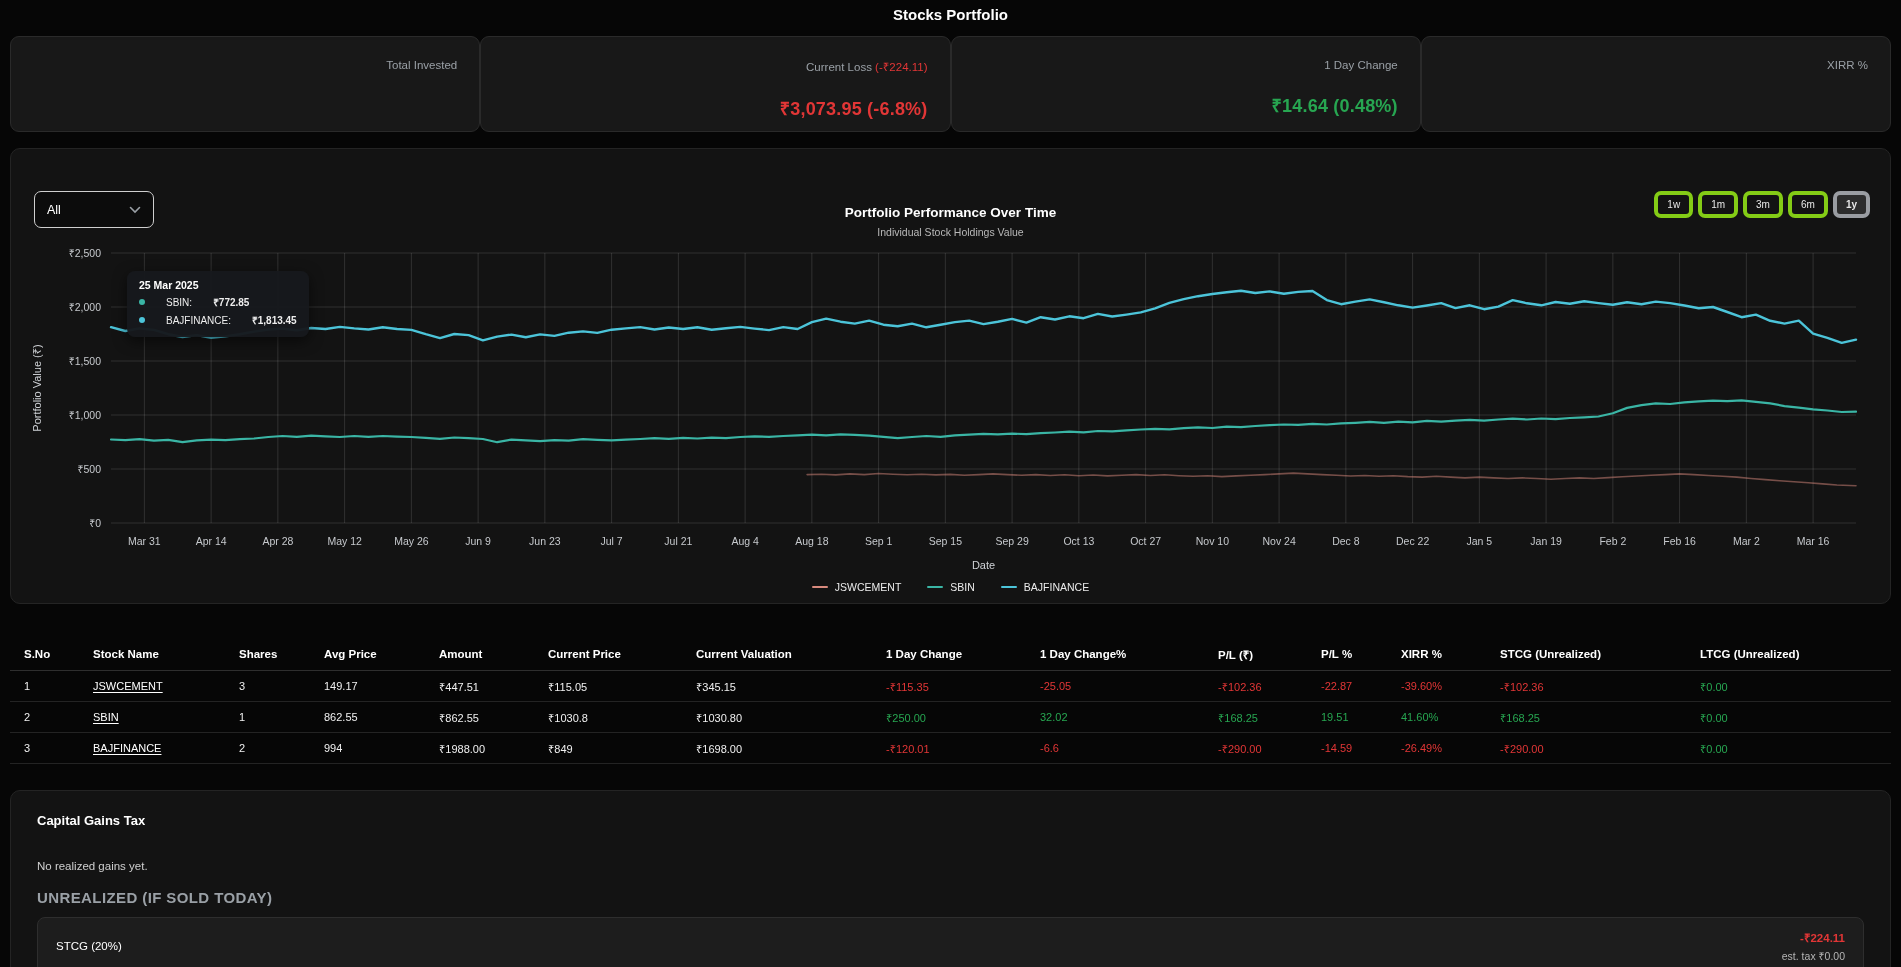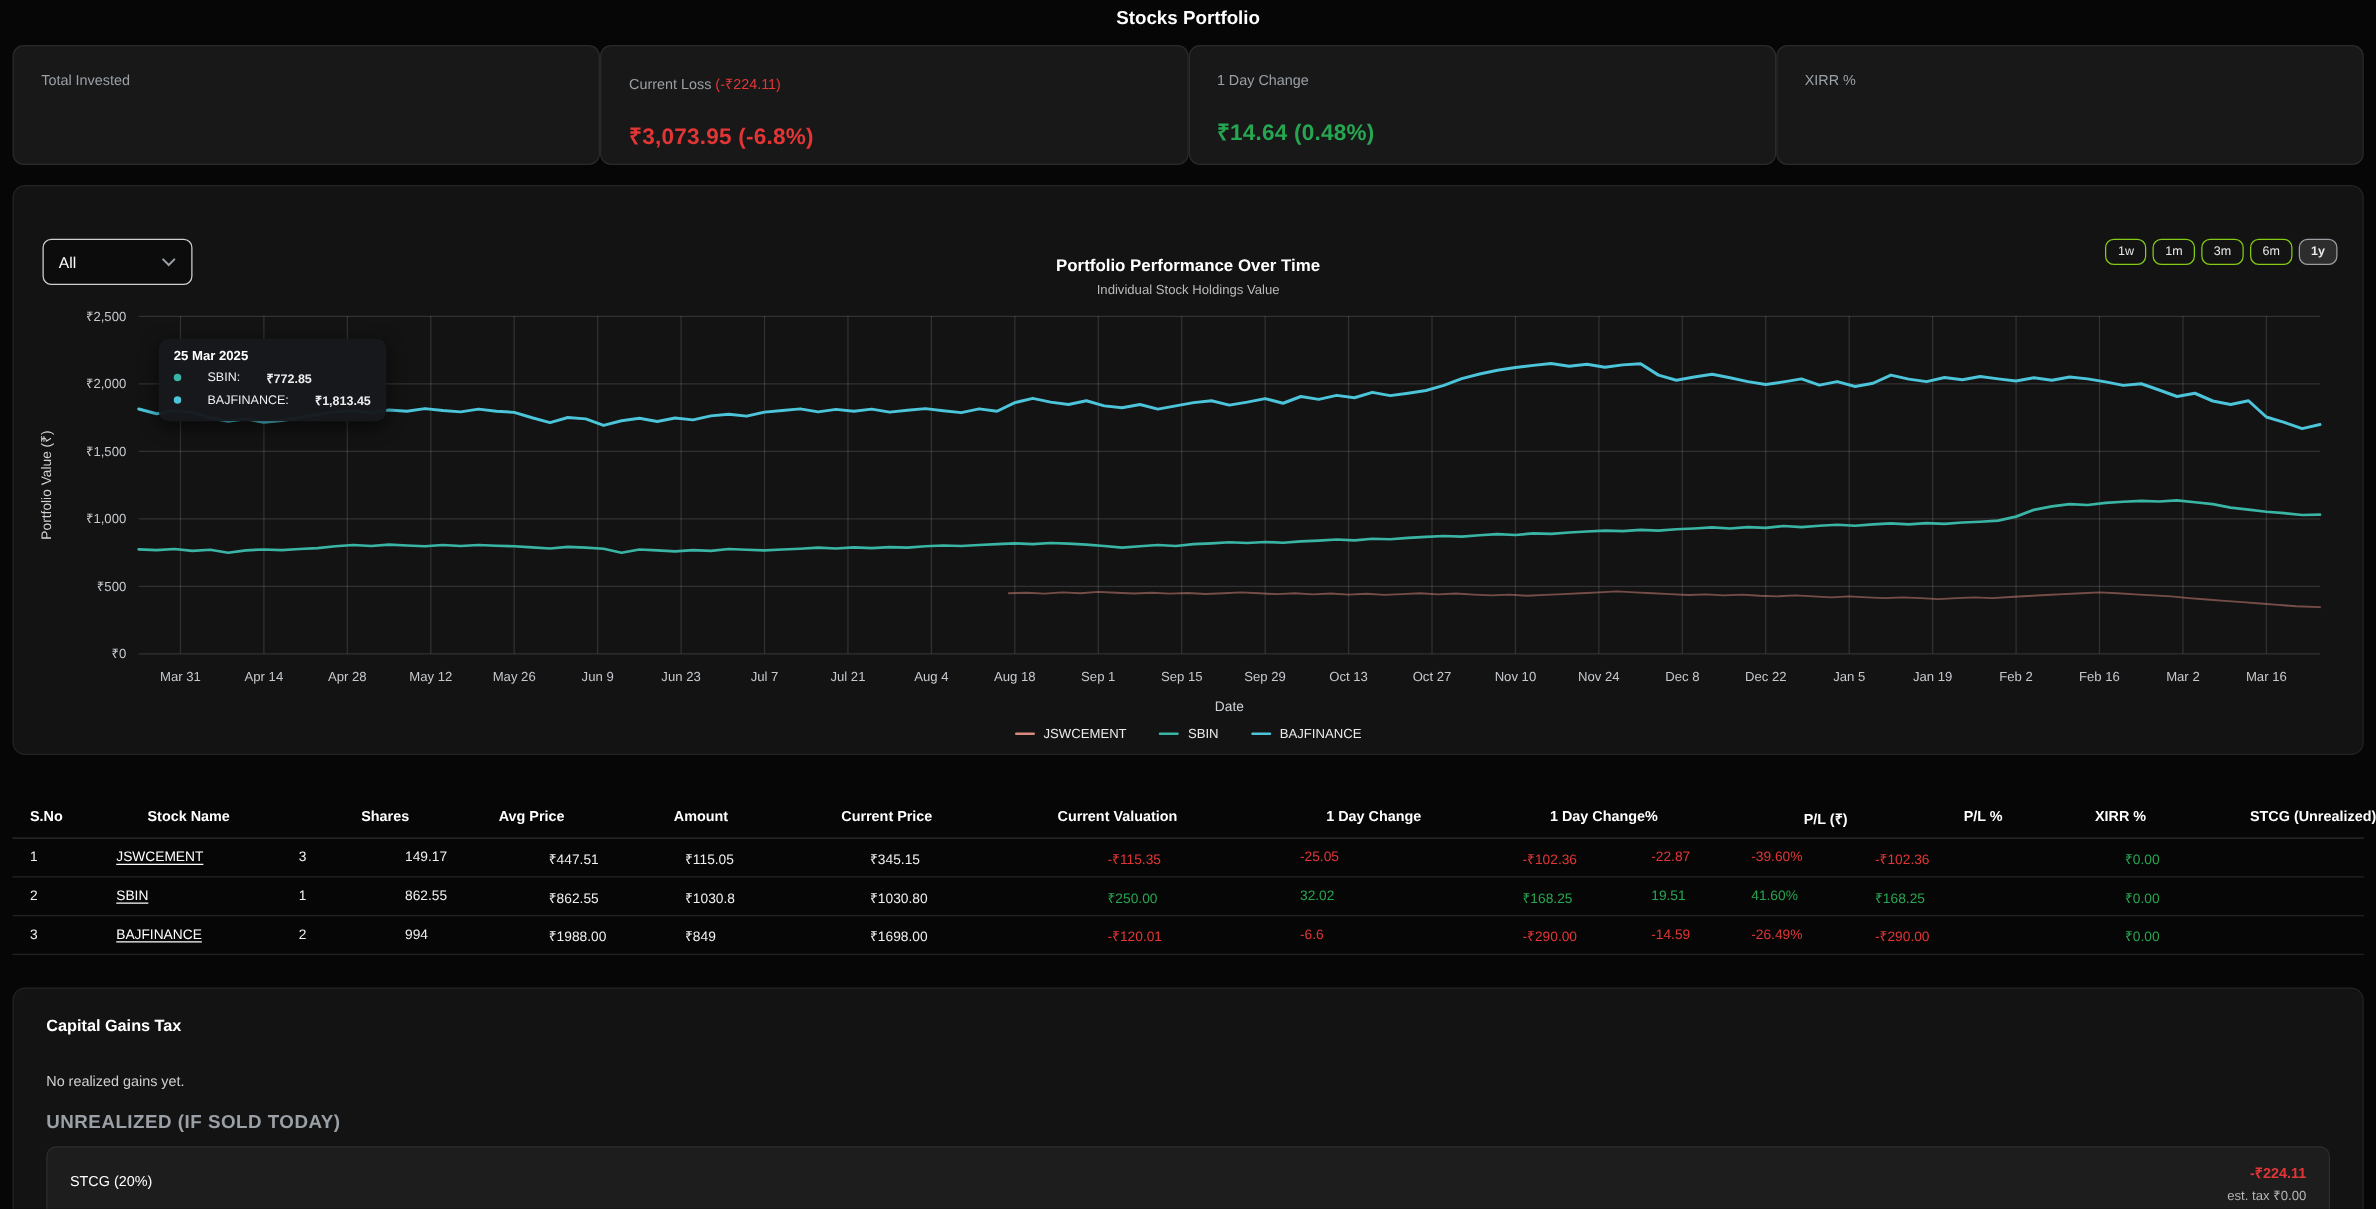--- a/index.html
+++ b/index.html
@@ -6,56 +6,56 @@
   html,body { margin:0; padding:0; }
   body {
     width:1901px; height:967px; overflow:hidden;
     background:#060606; color:#e8e8e8;
     font-family:"Liberation Sans", sans-serif;
   }
   .page { padding:6px 10px; }
   .page-title { font-size:15px; font-weight:700; color:#fff; text-align:center; margin:0 0 13px 0; }
 
   
-  .cards { display:flex; margin-bottom:16px; }
+  .cards { display:flex; margin-bottom:16px;text-align:right; }
   .card { flex:1; background:#181818; border:1px solid #2a2a2a; border-radius:9px; height:96px; padding:14px 22px; }
   .card .label { font-size:11.5px; color:#9aa0a6; margin-top:8px; }
   .card .value { font-size:18px; font-weight:700; margin-top:22px; letter-spacing:.2px; }
 
   
   .chart-card { position:relative; background:#131313; border:1px solid #242424; border-radius:10px; padding-bottom:10px; margin-bottom:34px; }
   .chart-spacer { height:98px; }
   .dropdown { position:absolute; left:23px; top:42px; width:120px; height:37px; background:#0c0c0c;
     border:1.5px solid #cfcfcf; border-radius:7px; display:flex; align-items:center; justify-content:space-between;
     padding:0 12px; cursor:pointer; }
   .dropdown .val { font-size:12.5px; color:#fff; }
   .chart-titles { position:absolute; left:0; right:0; top:56px; text-align:center; pointer-events:none; }
   .chart-title { font-size:13.5px; font-weight:700; color:#fff; }
   .chart-subtitle { font-size:10.5px; color:#b9b9b9; margin-top:6px; }
   .range-buttons { position:absolute; right:20px; top:42px; display:flex; gap:5px; }
-  .range-btn { font-size:10px; color:#e8e8e8; border:1px solid #84cc16; border-radius:7px; padding:4px 9px;
+  .range-btn { font-size:10px; color:#e8e8e8; border:4px solid #84cc16; border-radius:7px; padding:4px 9px;
     background:transparent; cursor:pointer; font-family:inherit; }
   .range-btn.active { background:#2d2d2d; border-color:#9a9da2; font-weight:700; }
 
   .tooltip { position:absolute; left:116px; top:122px; background:rgba(23,25,29,.97); border-radius:8px;
     padding:8px 12px 10px 12px; box-shadow:0 4px 14px rgba(0,0,0,.55); z-index:5; }
   .tooltip .date { font-size:10.5px; font-weight:700; color:#fff; }
   .tooltip .trow { display:flex; align-items:center; gap:21px; font-size:10px; color:#eee; margin-top:4px; }
   .tooltip .dot { width:6px; height:6px; border-radius:50%; }
   .tooltip .tv { font-weight:700; }
 
   #chart-svg { display:block; width:1880px; height:330px; }
   .legend { display:flex; justify-content:center; gap:26px; margin-top:4px; }
   .legend-item { display:flex; align-items:center; gap:7px; font-size:10.5px; color:#ececec; }
   .legend-swatch { width:16px; height:2.5px; border-radius:2px; }
 
   
   .thead, .trowg { display:grid; align-items:center; padding-left:14px;
     grid-template-columns:69px 146px 85px 115px 109px 148px 190px 154px 178px 103px 80px 99px 200px 1fr; }
-  .thead { height:33px; font-size:11.5px; font-weight:700; color:#fff; border-bottom:1px solid #2e2e2e;gap:25px; }
+  .thead { height:33px; font-size:11.5px; font-weight:700; color:#fff; border-bottom:1px solid #2e2e2e; }
   .trowg { height:31px; font-size:11px; color:#f0f0f0; border-bottom:1px solid #232323; }
   .pos { color:#27a651; }
   .neg { color:#e23636; }
   .stock-link { color:#fff; text-decoration:underline; text-underline-offset:2px; cursor:pointer; }
 
   
   .cg-card { background:#131313; border:1px solid #242424; border-radius:10px; padding:22px 26px; margin-top:26px; height:210px; }
   .cg-title { font-size:13px; font-weight:700; color:#fff; }
   .cg-note { font-size:11.5px; color:#cfcfcf; margin-top:32px; }
   .cg-sub { font-size:15px; font-weight:700; color:#9aa0a6; margin-top:17px; letter-spacing:.4px; }

